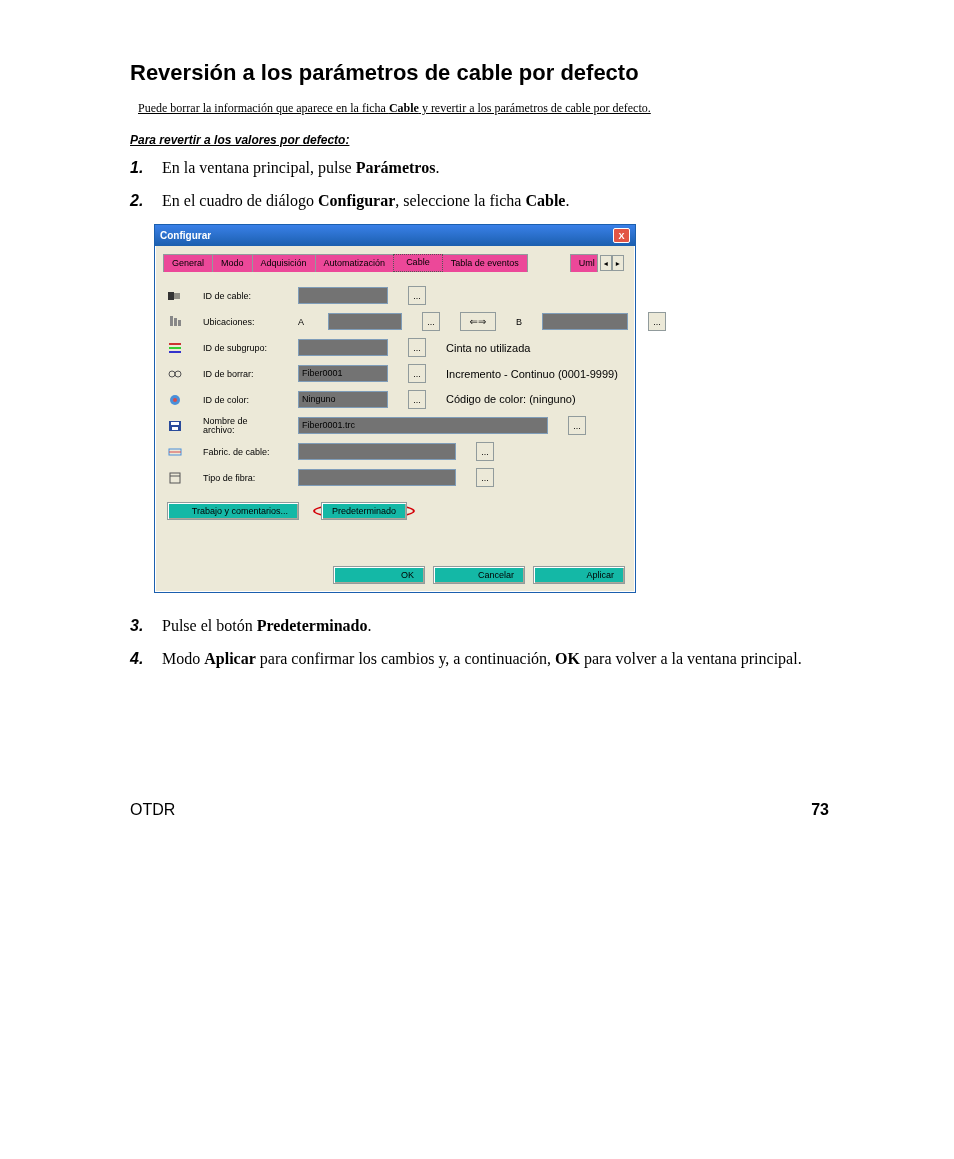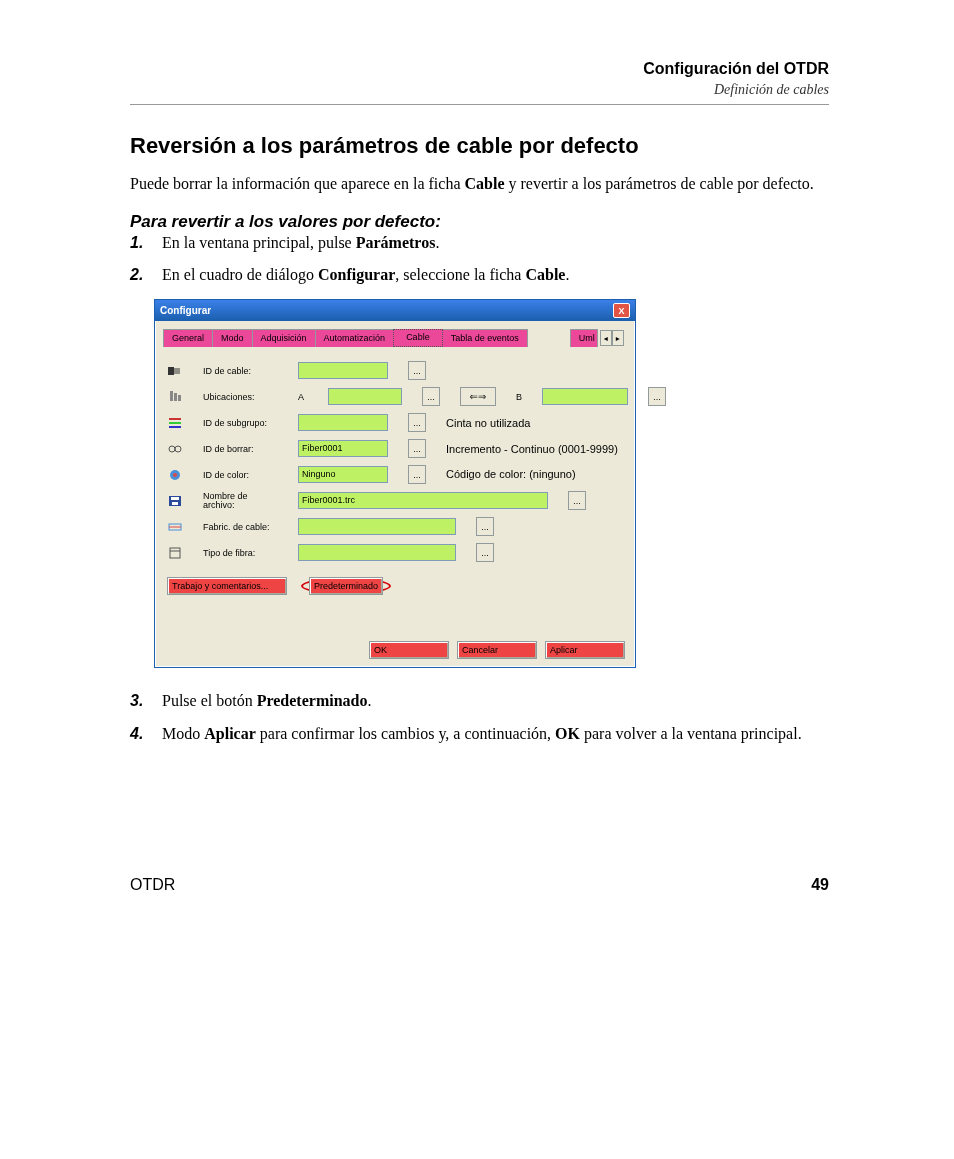--- a/index.html
+++ b/index.html
@@ -30,30 +30,32 @@
     margin:4px 0 0;
     color:#333;
   }
   h1.section{
     font-family:Verdana,Arial,sans-serif;
     font-weight:bold;
     font-size:22px;
     margin:0 0 14px;
   }
   p.body{
-    font-size:16px;
+    font-size:12px;
     line-height:1.42;
-    margin:0 0 16px;
+    margin:0 8px 16px;
+    text-decoration:underline;
   }
   .subhead{
     font-family:Verdana,Arial,sans-serif;
     font-weight:bold;
     font-style:italic;
-    font-size:17px;
-    margin:8px 0 0;
+    font-size:12px;
+    margin:8px 0 10px;
+    text-decoration:underline;
   }
   ol.steps{
     list-style:none;
     padding:0;
     margin:0 0 12px;
   }
   ol.steps li{
     font-size:16px;
     line-height:1.42;
     padding-left:36px;
@@ -144,21 +146,21 @@
     min-height:17px;
   }
   .fr .icon{
     width:16px;display:flex;align-items:center;justify-content:center;flex-shrink:0;
   }
   .fr .lbl{
     width:75px;flex-shrink:0;
   }
   .txt{
     border:1px solid #7f9db9;
-    background:#bef264;
+    background:#737373;
     height:15px;
     padding:0 3px;
     font-size:9px;
     line-height:15px;
     flex-shrink:0;
   }
   .w1{width:82px;}
   .w3{width:242px;}
   .w4{width:150px;}
   .dotbtn{
@@ -175,25 +177,25 @@
     height:17px;width:34px;
     display:flex;align-items:center;justify-content:center;
     gap:0;font-size:10px;flex-shrink:0;
   }
   .info{font-size:11px;flex-shrink:0;}
   .btnrow{
     display:flex;gap:14px;padding:8px 0 0;align-items:center;
   }
   .winbtn{
     border:1px solid #919b9c;
-    background:#ef4444;
-    padding:3px 4px;
+    background:#14b8a6;
+    padding:3px 10px;
     font-size:9px;
     min-width:70px;
-    text-align:left;
+    text-align:right;
     box-shadow:inset 1px 1px 0 #fff,inset -1px -1px 0 #aca899;
   }
   .circled{
     border:2.5px solid #d40008;
     border-radius:50%/55%;
     padding:1px 6px;
     display:inline-block;
   }
   .dlg-buttons{
     display:flex;
@@ -201,24 +203,20 @@
     gap:8px;
     padding:36px 10px 8px;
   }
   svg{display:block;}
 </style>
 </head>
 <body>
 
 <div class="page">
 
-  <div class="header">
-    <p class="header-title">Configuración del OTDR</p>
-    <p class="header-sub">Definición de cables</p>
-  </div>
 
   <h1 class="section">Reversión a los parámetros de cable por defecto</h1>
 
   <p class="body">
     <span>Puede borrar la información que aparece en la ficha </span><span class="bold">Cable</span><span> y revertir a los parámetros de cable por defecto.</span>
   </p>
 
   <p class="subhead">Para revertir a los valores por defecto:</p>
 
   <ol class="steps">
@@ -375,16 +373,16 @@
     <li>
       <span class="num">3.</span><span>Pulse el botón </span><span class="bold">Predeterminado</span><span>.</span>
     </li>
     <li>
       <span class="num">4.</span><span>Modo </span><span class="bold">Aplicar</span><span> para confirmar los cambios y, a continuación, </span><span class="bold">OK</span><span> para volver a la ventana principal.</span>
     </li>
   </ol>
 
   <div class="footer">
     <span class="left">OTDR</span>
-    <span class="right">49</span>
+    <span class="right">73</span>
   </div>
 
 </div>
 
 </body></html>

